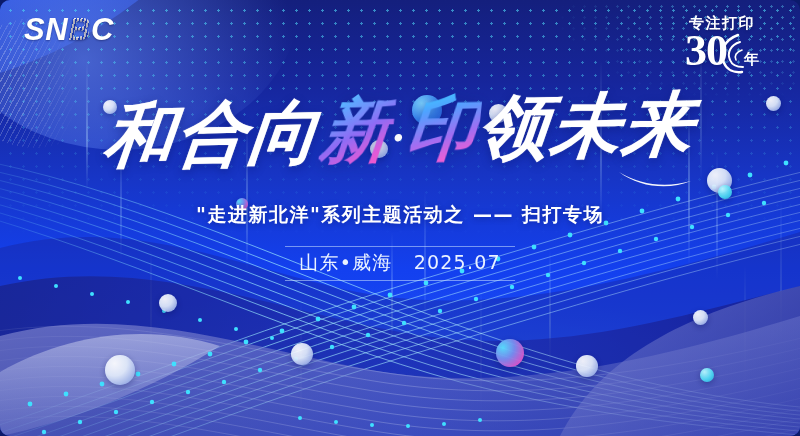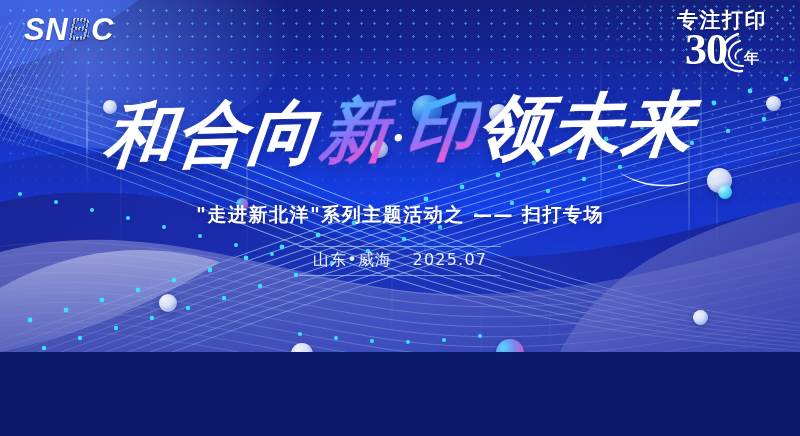--- a/index.html
+++ b/index.html
@@ -1,25 +1,26 @@
 <!DOCTYPE html>
 <html><head>
 <meta charset="utf-8">
 <style>
   html,body{margin:0;padding:0;background:#0b1a6b;}
   *{box-sizing:border-box;}
 
   .banner{
     position:relative;
-    width:800px;height:352px;
+    width:800px;height:436px;
     overflow:hidden;
     font-family:"Liberation Sans","DejaVu Sans",sans-serif;
     background:
       radial-gradient(120% 90% at 50% 115%, #2a6bff 0%, rgba(42,107,255,0) 55%),
       linear-gradient(180deg,#141f7d 0%, #16259a 18%, #1736c8 42%, #1340ef 62%, #1a49f5 80%, #2352f2 100%);
+    border-radius: 10px;
   }
 
   
   .dots{
     position:absolute;left:0;top:0;width:100%;height:300px;
     background-image:radial-gradient(#4fd3f5 1.1px, transparent 1.2px);
     background-size:13px 13px;
     background-position:4px 4px;
     -webkit-mask-image:linear-gradient(180deg, rgba(0,0,0,.85) 0%, rgba(0,0,0,.55) 28%, rgba(0,0,0,.18) 55%, rgba(0,0,0,0) 80%);
     mask-image:linear-gradient(180deg, rgba(0,0,0,.85) 0%, rgba(0,0,0,.55) 28%, rgba(0,0,0,.18) 55%, rgba(0,0,0,0) 80%);
@@ -79,23 +80,24 @@
     -webkit-background-clip:text;background-clip:text;color:transparent;
   }
   .logo-cn{
     font-size:20px;font-weight:bold;color:#fff;letter-spacing:2px;
     font-family:"DejaVu Sans","Liberation Sans",sans-serif;
   }
 
   
   .badge{position:absolute;right:26px;top:8px;text-align:center;color:#fff;width:104px;}
   .badge-top{
-    font-size:21px;font-weight:bold;letter-spacing:1.5px;line-height:1.1;
-    font-family:Liberation Sans, sans-serif;
+    font-size:15px;font-weight:bold;letter-spacing:1.5px;line-height:1.1;
+    font-family:Liberation Serif, serif;
     text-shadow:0 1px 3px rgba(0,10,80,.5);
+    margin-top:7px;
   }
   .badge-row{display:flex;align-items:flex-end;justify-content:center;gap:1px;margin-top:-2px;}
   .badge-30{
     font-size:44px;font-weight:bold;line-height:.95;
     font-family:"Liberation Serif","DejaVu Serif",serif;
     letter-spacing:-1px;
     text-shadow:0 1px 4px rgba(0,10,80,.45);
   }
   .badge-swirl{position:relative;width:30px;height:42px;margin-left:-12px;}
   .badge-swirl svg{position:absolute;left:0;top:2px;}
@@ -141,21 +143,21 @@
   }
 
   
   .dateline{
     position:absolute;left:0;top:246px;width:100%;text-align:center;
   }
   .dateline-inner{
     display:inline-block;padding:3px 14px 4px;
     border-top:1px solid rgba(200,225,255,.55);
     border-bottom:1px solid rgba(200,225,255,.55);
-    color:#eaf2ff;font-size:16px;letter-spacing:1.2px;
+    color:#eaf2ff;font-size:19px;letter-spacing:1.2px;
     font-family:"DejaVu Sans","Liberation Sans",sans-serif;
   }
   .dateline-inner .sep{margin:0 7px;}
 </style>
 </head>
 <body>
 
 <div class="banner">
 
   <div class="tl-shape"></div>

